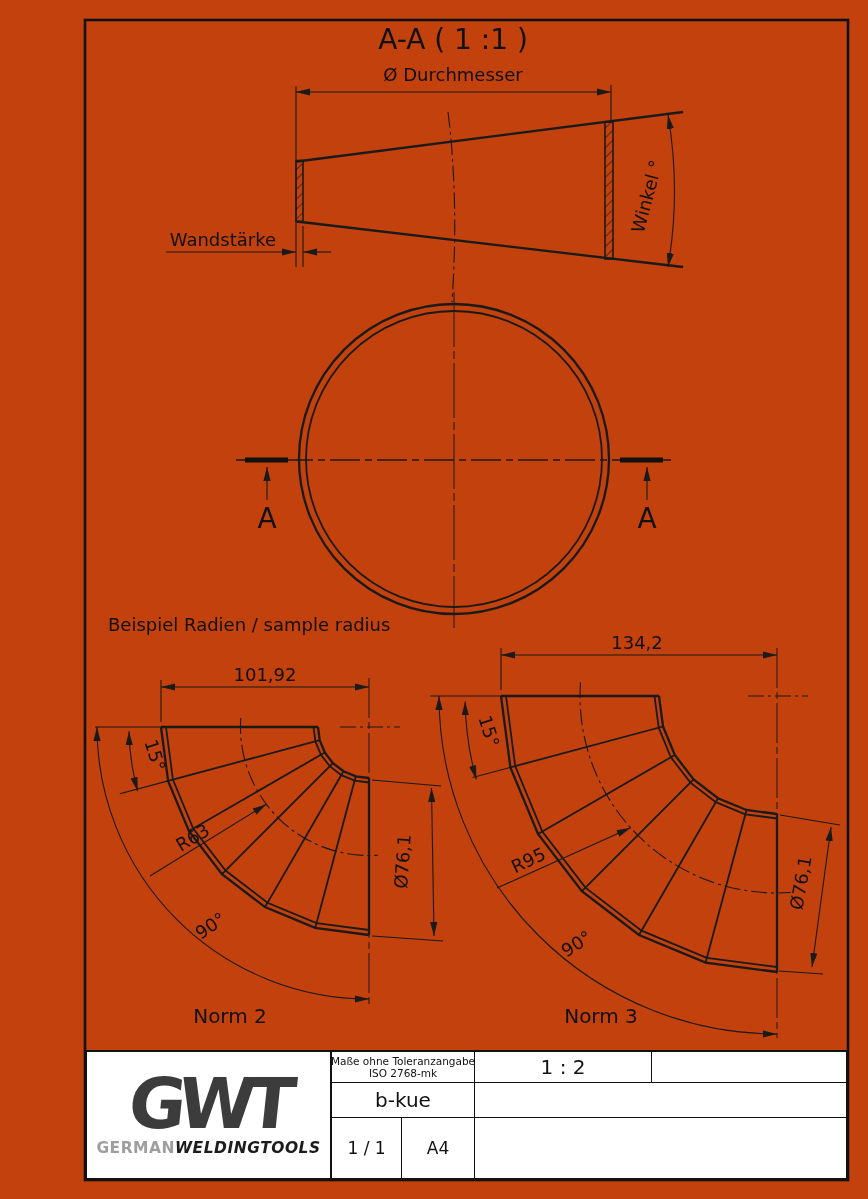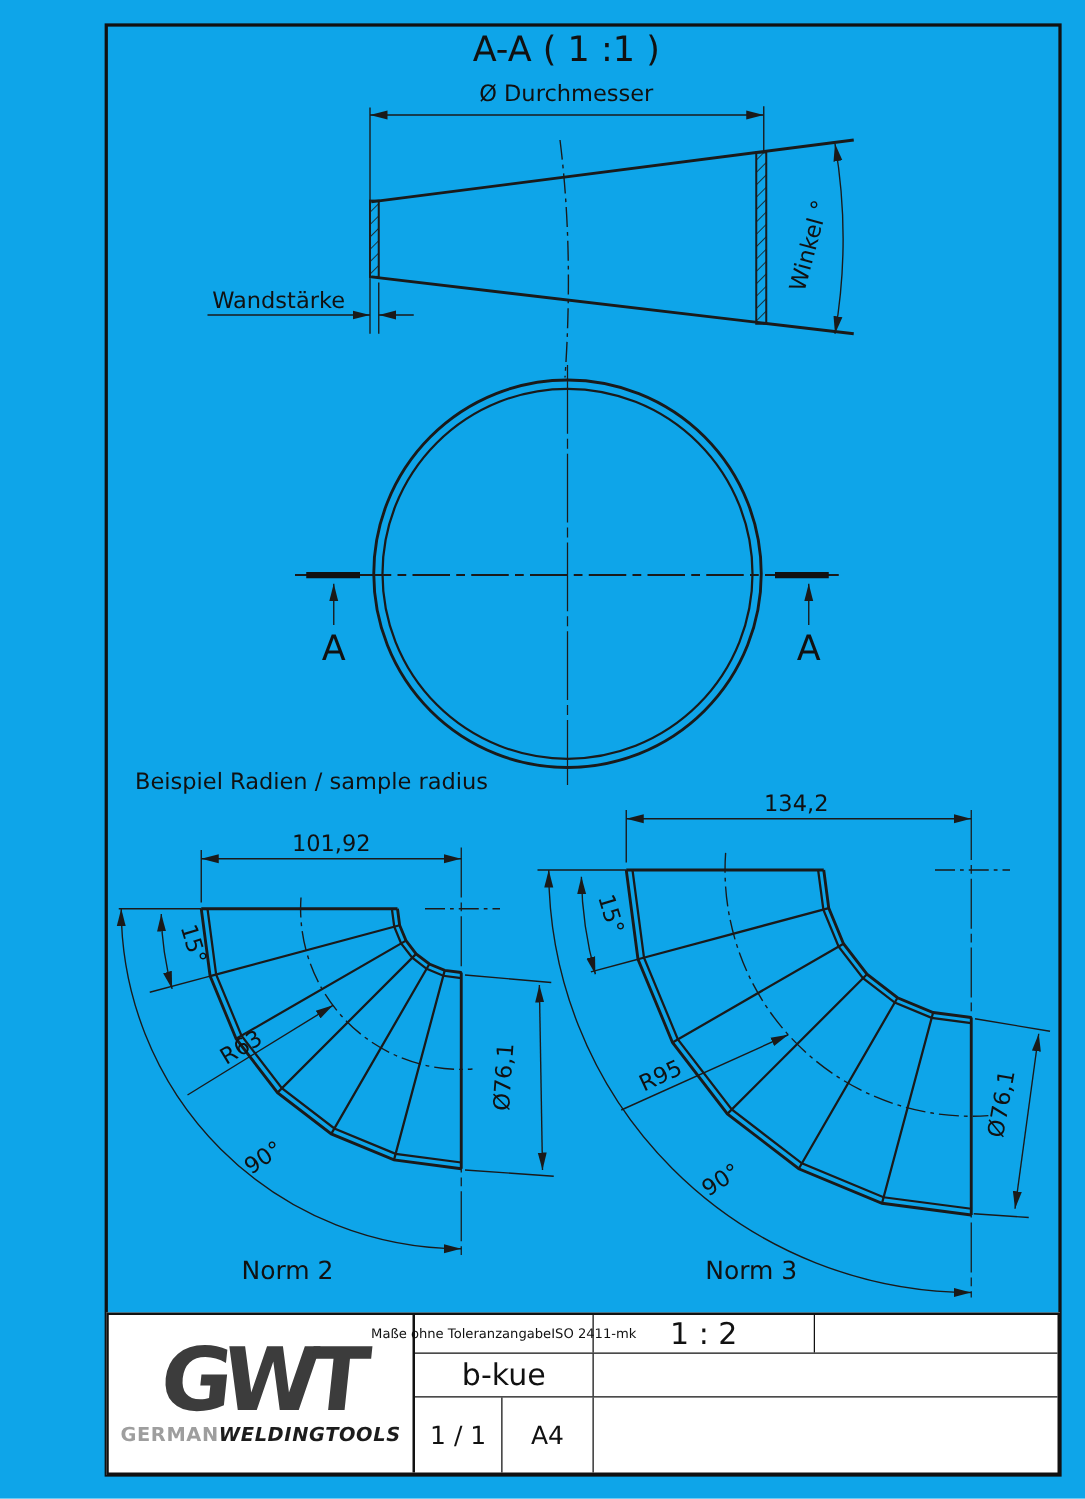--- a/index.html
+++ b/index.html
@@ -1,16 +1,16 @@
 <!DOCTYPE html>
 <html><head>
 <meta charset="utf-8">
 <style>
   html,body{margin:0;padding:0;background:#ffffff;}
-  #page{position:relative;width:868px;height:1199px;background:#0ea5e9;overflow:hidden;
+  #page{position:relative;width:868px;height:1199px;background:#c2410c;overflow:hidden;
         font-family:"DejaVu Sans","Liberation Sans",sans-serif;color:#111;}
   #draw{position:absolute;left:0;top:0;}
   
   .thick{stroke:#1a1a1a;stroke-width:2.3;fill:none;}
   .med{stroke:#1a1a1a;stroke-width:1.8;fill:none;}
   .thin{stroke:#1a1a1a;stroke-width:1.1;fill:none;}
   .cl{stroke:#1a1a1a;stroke-width:1.1;fill:none;stroke-dasharray:16 4 3 4;}
   .cutline{stroke:#1a1a1a;stroke-width:1.6;fill:none;stroke-dasharray:30 5 7 5;}
   .cutbar{stroke:#111;stroke-width:5;fill:none;}
   .border{stroke:#111;stroke-width:2.6;fill:none;}
@@ -26,26 +26,26 @@
   .gwt{font-weight:bold;font-size:70px;line-height:62px;letter-spacing:-8px;
        color:#3c3c3c;transform:skewX(-6deg);}
   .brand{font-size:15.5px;letter-spacing:.5px;margin-top:4px;white-space:nowrap;}
   .brand .b1{color:#9e9e9e;font-weight:bold;}
   .brand .b2{color:#1c1c1c;font-weight:bold;font-style:italic;}
   .tb-right{flex:1;display:flex;flex-direction:column;}
   .tb-row{display:flex;box-sizing:border-box;}
   .tb-row+.tb-row{border-top:1.6px solid #111;}
   .r1{height:30px;} .r2{height:35px;gap:46px;} .r3{height:32px;} .r4{flex:1;}
   .cell{box-sizing:border-box;display:flex;align-items:center;justify-content:center;
-        font-size:24px;white-space:nowrap;}
+        font-size:20px;white-space:nowrap;}
   .cell.hasR{border-right:1.6px solid #111;}
-  .tol{width:143px;flex-direction:row;font-size:10.5px;line-height:12px;text-align:center;}
+  .tol{width:143px;flex-direction:column;font-size:10.5px;line-height:12px;text-align:center;}
   .w143{width:143px;} .w177{width:177px;} .w70{width:70px;} .w73{width:73px;}
   .rest{flex:1;}
-  .sm{font-size:20px;}
+  .sm{font-size:17px;}
 </style>
 </head>
 <body>
 
 <div id="page">
 
 <svg id="draw" width="868" height="1199" viewBox="0 0 868 1199">
   <defs>
     <marker id="ae" markerUnits="userSpaceOnUse" markerWidth="14" markerHeight="10" refX="14" refY="5" orient="auto">
       <path d="M14,5 L0,1.4 L0,8.6 z" fill="#1a1a1a" stroke="none"></path>
@@ -187,21 +187,21 @@
 
 <div class="tblock">
   <div class="logo-cell">
     <div class="gwt">GWT</div>
     <div class="brand"><span class="b1">GERMAN</span><span class="b2">WELDINGTOOLS</span></div>
   </div>
   <div class="tb-right">
     <div class="tb-row r1">
       <div class="cell tol w143 hasR">
         <div>Maße ohne Toleranzangabe</div>
-        <div>ISO 2411-mk</div>
+        <div>ISO 2768-mk</div>
       </div>
       <div class="cell w177 hasR">1 : 2</div>
     </div>
     <div class="tb-row r2">
       <div class="cell w143 hasR">b-kue</div>
       <div class="cell rest"></div>
     </div>
     <div class="tb-row r4">
       <div class="cell sm w70 hasR">1 / 1</div>
       <div class="cell sm w73 hasR">A4</div>

